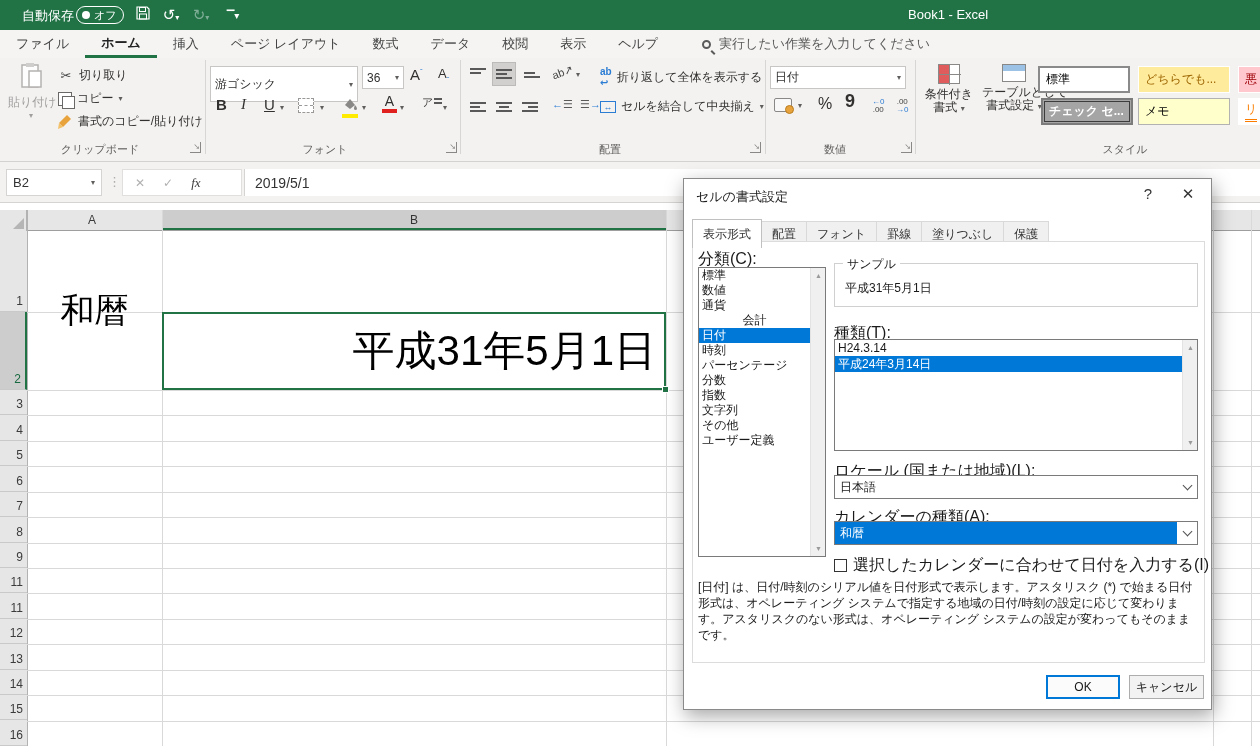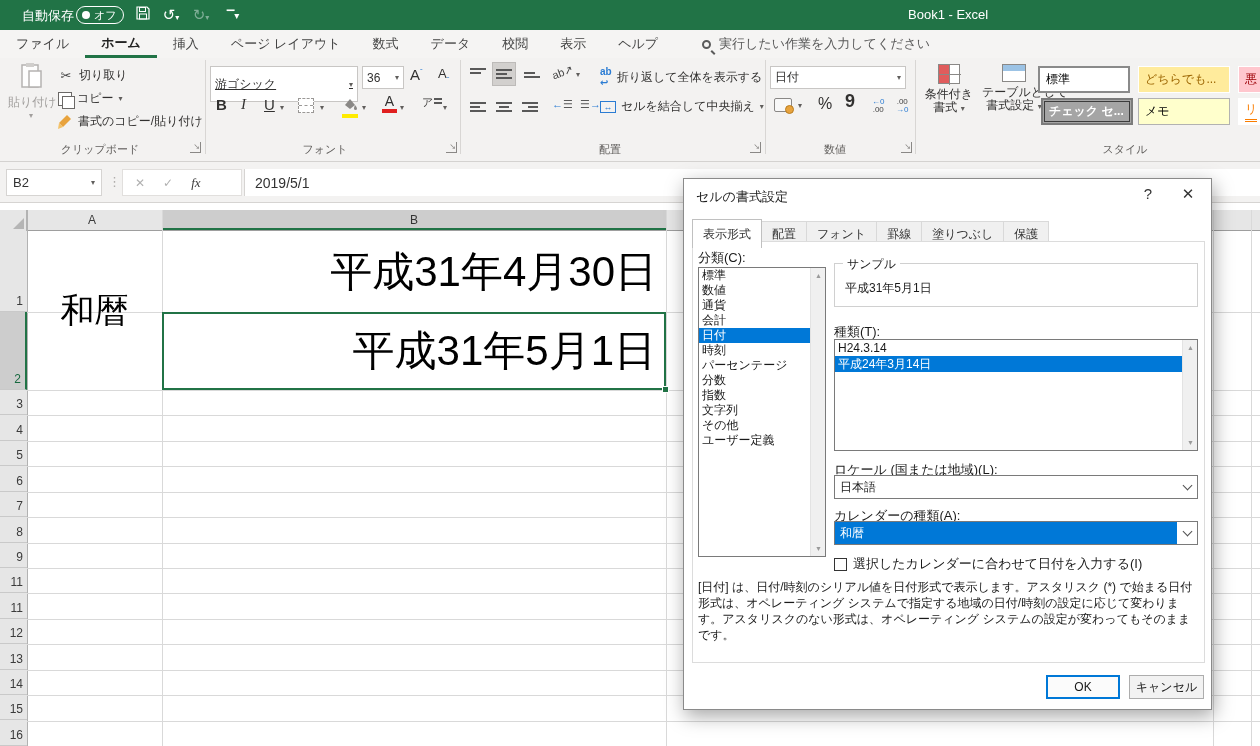--- a/index.html
+++ b/index.html
@@ -62,21 +62,21 @@
   .cell { font-family:"Liberation Sans","DejaVu Sans",sans-serif; color:#000; }
 
   
   #dialog { left:683px; top:178px; width:529px; height:532px; background:#fff; border:1px solid #8a8a8a; box-shadow:2px 6px 18px rgba(0,0,0,.35); z-index:50; }
   #dlg-title { left:12px; top:9px; font-size:13px; color:#1a1a1a; }
   .dlg-sysbtn { top:0; width:34px; height:30px; text-align:center; line-height:30px; font-size:15px; color:#333; }
   #dlg-tabs { left:8px; top:40px; display:flex; align-items:flex-end; }
   .dtab { border:1px solid #d9d9d9; border-bottom:none; background:#f0f0f0; font-size:12px; color:#333; padding:4px 10px 5px; margin-right:-1px; }
   .dtab.active { background:#fff; padding-top:6px; position:relative; z-index:2; border-color:#c0c0c0; }
   #dlg-page { left:8px; top:62px; width:513px; height:422px; border:1px solid #dcdcdc; background:#fff; }
-  .dlbl { font-size:13px; color:#1a1a1a; }
+  .dlbl { font-size:16px; color:#1a1a1a; }
   .listbox { background:#fff; border:1px solid #7a7a7a; overflow:hidden; }
   .litem { font-size:12px; color:#1a1a1a; height:15px; line-height:15px; padding:0 3px; white-space:nowrap; }
   .litem.sel { background:#0078d7; color:#fff; }
   .sbar { position:absolute; right:0; top:0; width:15px; height:100%; background:#f0f0f0; border-left:1px solid #e3e3e3; }
   .sarrow { position:absolute; left:0; width:15px; height:15px; font-size:7px; color:#9a9a9a; text-align:center; line-height:15px; }
   .groupbox { border:1px solid #d0d0d0; }
   .legend { position:absolute; top:-8px; left:8px; background:#fff; padding:0 4px; font-size:12px; color:#1a1a1a; }
   .dcombo { background:#fff; border:1px solid #7a7a7a; height:24px; display:flex; align-items:center; font-size:12px; color:#1a1a1a; }
   .dcombo .val { flex:1; padding:0 5px; height:100%; display:flex; align-items:center; }
   .dcombo .val.sel { background:#0078d7; color:#fff; }
@@ -158,21 +158,21 @@
   <div class="abs" style="left:58px;top:55px;display:flex;gap:5px;align-items:center;">
     <svg width="15" height="15" viewBox="0 0 15 15">
         <path d="M1 9 L9 1 L13 5 L5 13 Z" fill="#e8a33d"></path>
         <path d="M5 13 L1 9 L0 15 Z" fill="#f3c268"></path>
       </svg>
     <span class="rbtn-txt">書式のコピー/貼り付け</span>
   </div>
   <div class="abs grouplabel" style="left:40px;width:120px;">クリップボード</div>
   <div class="abs launcher" style="left:190px;">↘</div>
 
-  <div class="abs combo" style="left:210px;top:8px;width:148px;height:36px;text-decoration:underline;">
+  <div class="abs combo" style="left:210px;top:8px;width:148px;height:36px;">
     <span>游ゴシック</span>
     <span class="dd">▾</span>
   </div>
   <div class="abs combo" style="left:362px;top:8px;width:42px;height:23px;">
     <span>36</span>
     <span class="dd">▾</span>
   </div>
   <div class="abs" style="left:410px;top:8px;font-size:15px;color:#323130;">A<sup style="font-size:8px;color:#2b7cd3;">ˆ</sup></div>
   <div class="abs" style="left:438px;top:8px;font-size:13px;color:#323130;">A<sub style="font-size:8px;color:#2b7cd3;">ˇ</sub></div>
   <div class="abs fmtbtn" style="left:216px;top:38px;font-weight:bold;">B</div>
@@ -355,21 +355,20 @@
       <div class="rowhdr" style="height: 25.43px;">11</div>
       <div class="rowhdr" style="height: 25.43px;">11</div>
       <div class="rowhdr" style="height: 25.43px;">12</div>
       <div class="rowhdr" style="height: 25.43px;">13</div>
       <div class="rowhdr" style="height: 25.43px;">14</div>
       <div class="rowhdr" style="height: 25.43px;">15</div>
       <div class="rowhdr" style="height: 25.43px;">16</div>
     </div>
 
   <div class="abs cell" style="left:27px;top:28px;width:135px;height:159px;display:flex;align-items:center;justify-content:center;font-size:34px;">和暦</div>
-  <div class="abs cell" style="left:163px;top:28px;width:502px;height:81px;display:flex;align-items:center;justify-content:flex-end;padding-right:8px;font-size:42px;">平成31年4月30日</div>
   <div class="abs cell" style="left:162px;top:109px;width:504px;height:78px;border:2px solid #217346;background:#fff;display:flex;align-items:center;justify-content:flex-end;padding-right:8px;font-size:42px;">平成31年5月1日</div>
   <div class="abs" style="left:662px;top:183px;width:7px;height:7px;background:#217346;border:1px solid #fff;"></div>
 </div>
 
 <div id="dialog" class="abs">
   <span id="dlg-title" class="abs">セルの書式設定</span>
   <span class="abs dlg-sysbtn" style="right:46px;">?</span>
   <span class="abs dlg-sysbtn" style="right:6px;">✕</span>
 
   <div id="dlg-tabs" class="abs">
@@ -384,21 +383,21 @@
 
   <span class="abs dlbl" style="left:14px;top:70px;">分類(C):</span>
   <div id="category-list" class="abs listbox" style="left:14px;top:88px;width:128px;height:290px;">
     <div class="sbar">
       <span class="sarrow" style="top:0;">▲</span>
       <span class="sarrow" style="bottom:0;">▼</span>
     </div>
   <div class="litem" style="margin-right: 15px;">標準</div>
       <div class="litem" style="margin-right: 15px;">数値</div>
       <div class="litem" style="margin-right: 15px;">通貨</div>
-      <div class="litem" style="margin-right: 15px;">会計</div>
+      <div class="litem" style="margin-right: 15px; text-align: center;">会計</div>
       <div class="litem sel" style="margin-right: 15px;">日付</div>
       <div class="litem" style="margin-right: 15px;">時刻</div>
       <div class="litem" style="margin-right: 15px;">パーセンテージ</div>
       <div class="litem" style="margin-right: 15px;">分数</div>
       <div class="litem" style="margin-right: 15px;">指数</div>
       <div class="litem" style="margin-right: 15px;">文字列</div>
       <div class="litem" style="margin-right: 15px;">その他</div>
       <div class="litem" style="margin-right: 15px;">ユーザー定義</div>
     </div>
 

